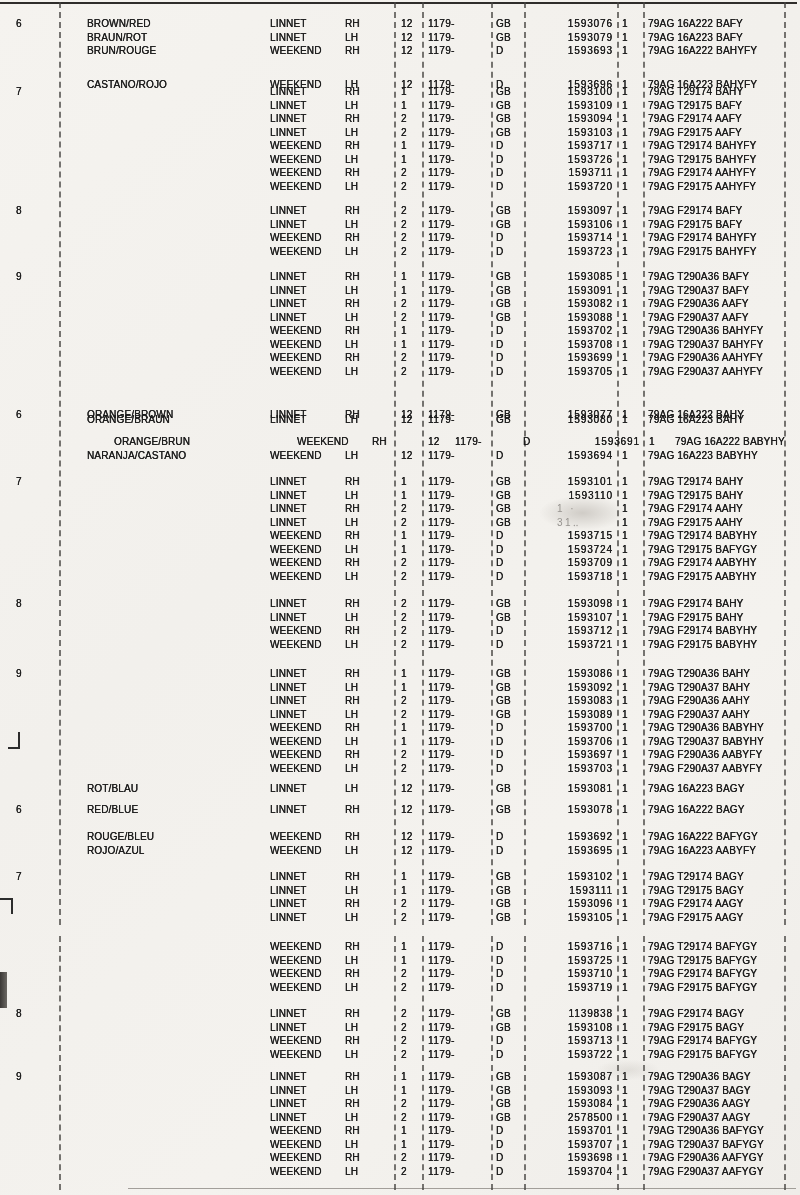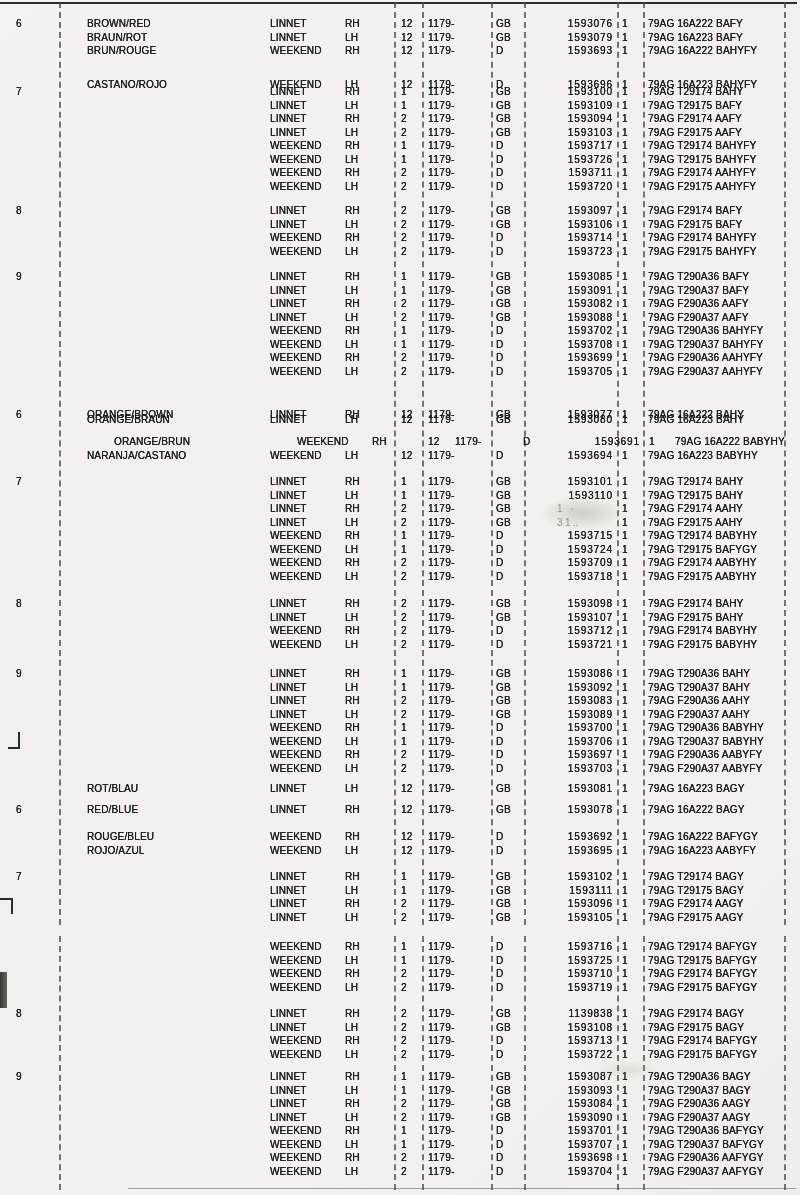--- a/index.html
+++ b/index.html
@@ -772,21 +772,21 @@
         <span class="c part">1593084</span>
         <span class="c per">1</span>
         <span class="c code">79AG F290A36 AAGY</span>
       </div>
       <div class="row" style="top: 1110.65px;">
         <span class="c model">LINNET</span>
         <span class="c side">LH</span>
         <span class="c qty">2</span>
         <span class="c range">1179-</span>
         <span class="c mkt">GB</span>
-        <span class="c part">1593090</span>
+        <span class="c part">2578500</span>
         <span class="c per">1</span>
         <span class="c code">79AG F290A37 AAGY</span>
       </div>
       <div class="row" style="top: 1124.2px;">
         <span class="c model">WEEKEND</span>
         <span class="c side">RH</span>
         <span class="c qty">1</span>
         <span class="c range">1179-</span>
         <span class="c mkt">D</span>
         <span class="c part">1593701</span>

